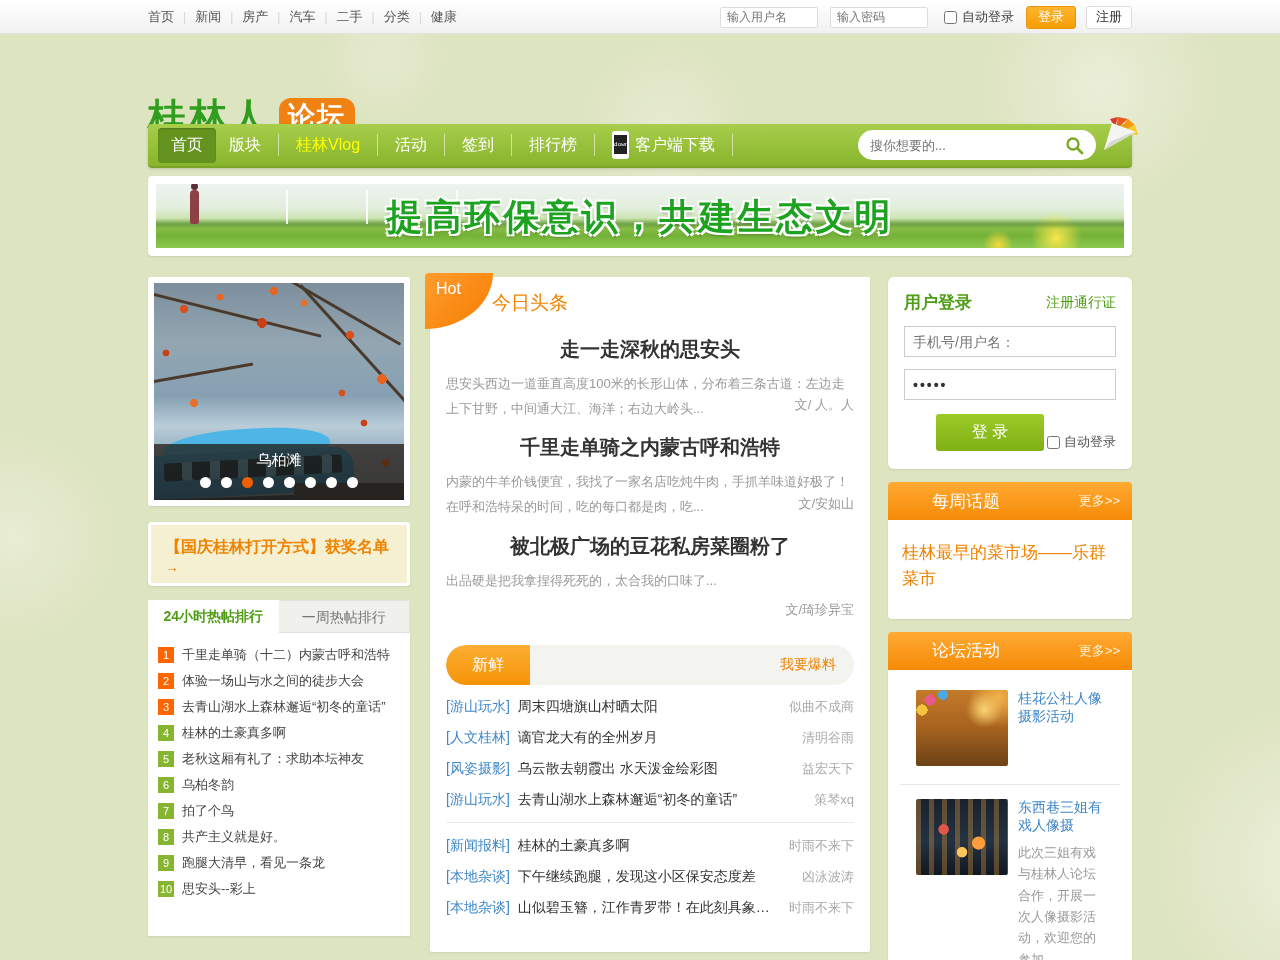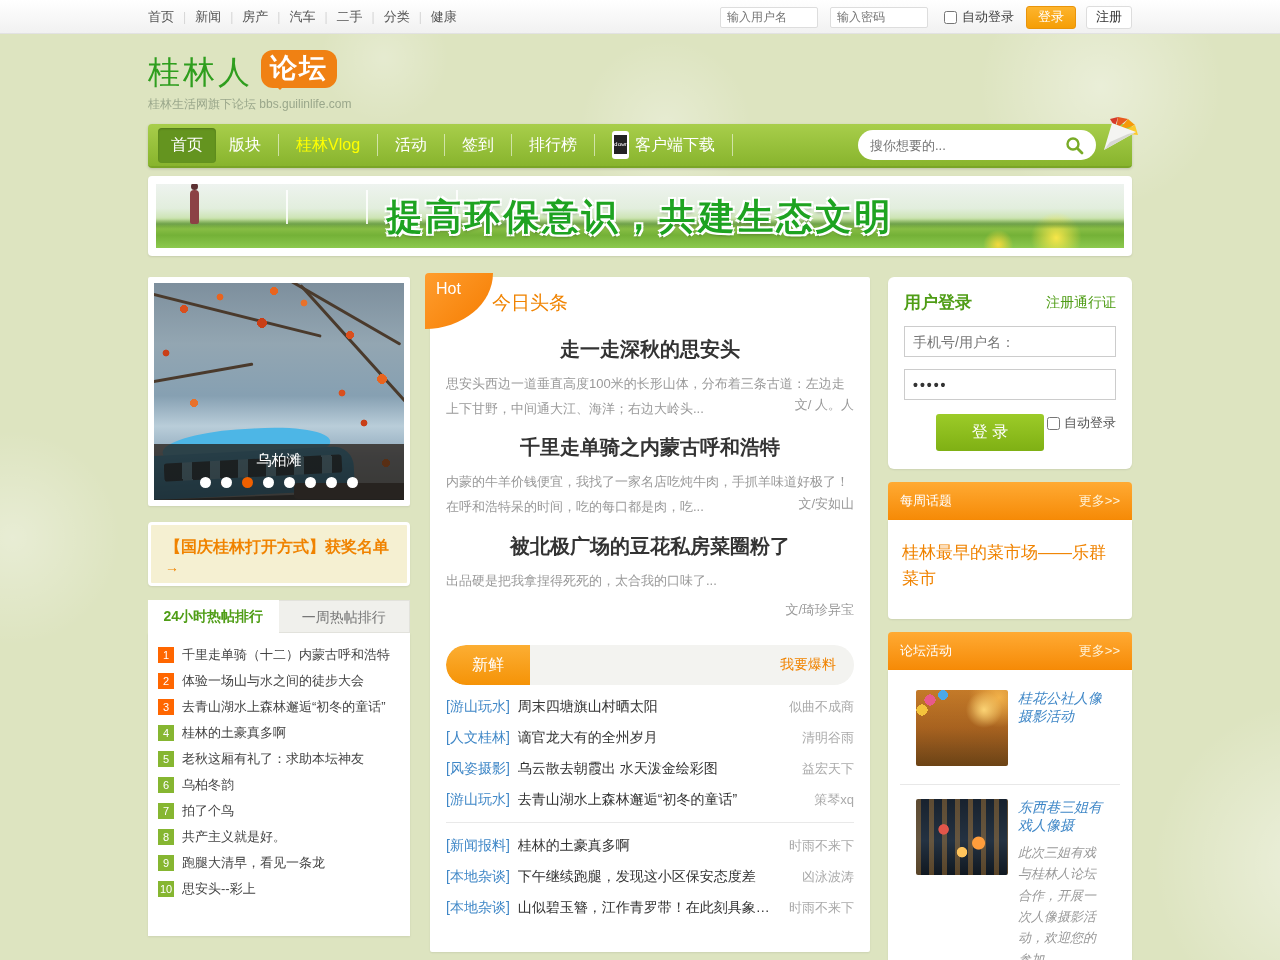--- a/index.html
+++ b/index.html
@@ -24,21 +24,21 @@
   .tright { margin-left:auto; display:flex; align-items:center; }
   .tin { width:98px; height:21px; border:1px solid #ddd; border-radius:2px; padding:0 6px; font-size:12px; color:#999; margin-left:12px; background:#fff; }
   .tauto { display:flex; align-items:center; font-size:13px; color:#444; margin-left:16px; }
   .tauto input { margin-right:5px; width:13px; height:13px; }
   .btn-login-top { width:50px; height:23px; margin-left:12px; background:linear-gradient(#fdb42d,#f59e05); border:1px solid #e9940a; border-radius:3px; color:#fff; font-size:13px; cursor:pointer; }
   .btn-reg-top { width:46px; height:23px; margin-left:10px; background:#fff; border:1px solid #ddd; border-radius:3px; color:#333; font-size:13px; cursor:pointer; }
 
   
   .header { height:90px; }
   .logo-row { display:flex; align-items:flex-end; padding-top:16px; }
-  .logo-green { font-size:32px; font-weight:normal; color:#2f9e1e; letter-spacing:3px; line-height:1; }
+  .logo-green { font-size:38px; font-weight:bold; color:#2f9e1e; letter-spacing:3px; line-height:1;margin-top:48px; }
   .logo-badge { position:relative; background:#f08113; color:#fff; font-size:27px; font-weight:bold; line-height:1; padding:5px 9px 6px; border-radius:12px; margin-left:8px; letter-spacing:2px; }
   .logo-badge::after { content:""; position:absolute; left:14px; bottom:-7px; border:5px solid transparent; border-top-color:#f08113; }
   .logo-sub { font-size:12px; color:#9aa78b; margin-top:8px; }
 
   
   .gnav { position:relative; height:44px; background:linear-gradient(#a8ce4b,#88b42d); border-radius:4px; border-bottom:2px solid #7aa526; display:flex; align-items:center; padding:0 10px; box-shadow:0 1px 3px rgba(0,0,0,.15); }
   .gitem { color:#fff; font-size:16px; padding:7px 13px; border-radius:4px; cursor:pointer; white-space:nowrap; display:flex; align-items:center; }
   .gitem.active { background:#64941f; box-shadow:inset 0 1px 2px rgba(0,0,0,.2); }
   .gitem.vlog { color:#ffff00; }
   .gdiv { width:1px; height:22px; background:rgba(255,255,255,.55); margin:0 4px; }
@@ -140,33 +140,33 @@
   .fauthor { margin-left:auto; padding-left:8px; color:#aaa; font-size:13px; flex:none; }
   .fdivider { border:none; border-top:1px solid #e9e9e9; margin:7px 0; }
 
   
   .login-box { border-radius:6px; padding:14px 16px 18px; }
   .lb-head { display:flex; justify-content:space-between; align-items:center; }
   .lb-title { color:#4f9d16; font-size:17px; font-weight:bold; }
   .lb-reg { color:#4f9d16; font-size:14px; text-decoration:none; }
   .lb-input { width:100%; height:31px; border:1px solid #ccc; margin-top:12px; padding:0 8px; font-size:14px; color:#666; }
   .lb-pass { letter-spacing:2px; font-weight:bold; color:#333; }
-  .lb-row { display:flex; align-items:flex-start; margin-top:14px;padding-left:32px; }
+  .lb-row { display:flex; align-items:flex-end; margin-top:14px;padding-left:32px; }
   .lb-btn { width:108px; height:37px; background:linear-gradient(#9ccb28,#7fb014); border:none; border-radius:3px; color:#fff; font-size:16px; cursor:pointer; }
   .lb-auto { margin-left:auto; display:flex; align-items:center; color:#555; font-size:13px; }
   .lb-auto input { margin-right:4px; width:13px; height:13px; }
 
   .section { margin-top:13px; }
   .sec-head { height:38px; background:linear-gradient(#ffaa33,#f68a06); border-radius:4px 4px 0 0; display:flex; align-items:center; padding:0 12px; }
-  .sec-title { color:#fff; font-size:13px; }
+  .sec-title { color:#fff; font-size:17px;margin-left:32px; }
   .sec-more { margin-left:auto; color:#fff3d8; font-size:13px; text-decoration:none; }
   .sec-body { background:#fff; border-radius:0 0 4px 4px; padding:10px 12px; box-shadow:0 1px 2px rgba(0,0,0,.08); }
   .weekly-text { color:#f08300; font-size:17px; line-height:1.55; padding:10px 2px 16px; }
 
-  .activity { display:flex; padding:10px 16px 14px;font-style:italic; }
+  .activity { display:flex; padding:10px 16px 14px; }
   .act-thumb { width:92px; height:76px; flex:none; margin-right:10px; border-radius:2px; position:relative; overflow:hidden; }
   .thumb-lantern { background:
       radial-gradient(circle 8px at 14px 10px, #e85a8a 70%, transparent 71%),
       radial-gradient(circle 7px at 27px 5px,  #4aa8e8 70%, transparent 71%),
       radial-gradient(circle 8px at 6px 20px,  #f3c33c 70%, transparent 71%),
       radial-gradient(circle 26px at 74% 26%, rgba(255,216,120,.95), rgba(255,170,60,.25) 70%),
       radial-gradient(circle 40px at 90% 10%, rgba(255,200,90,.8), rgba(180,100,30,0) 75%),
       linear-gradient(180deg,#b06a22 0%,#8a4a16 50%,#5c3210 78%,#3a2008 100%); }
   .thumb-market { background:
       radial-gradient(circle 10px at 68% 58%, #ff9d3c 60%, transparent 70%),

